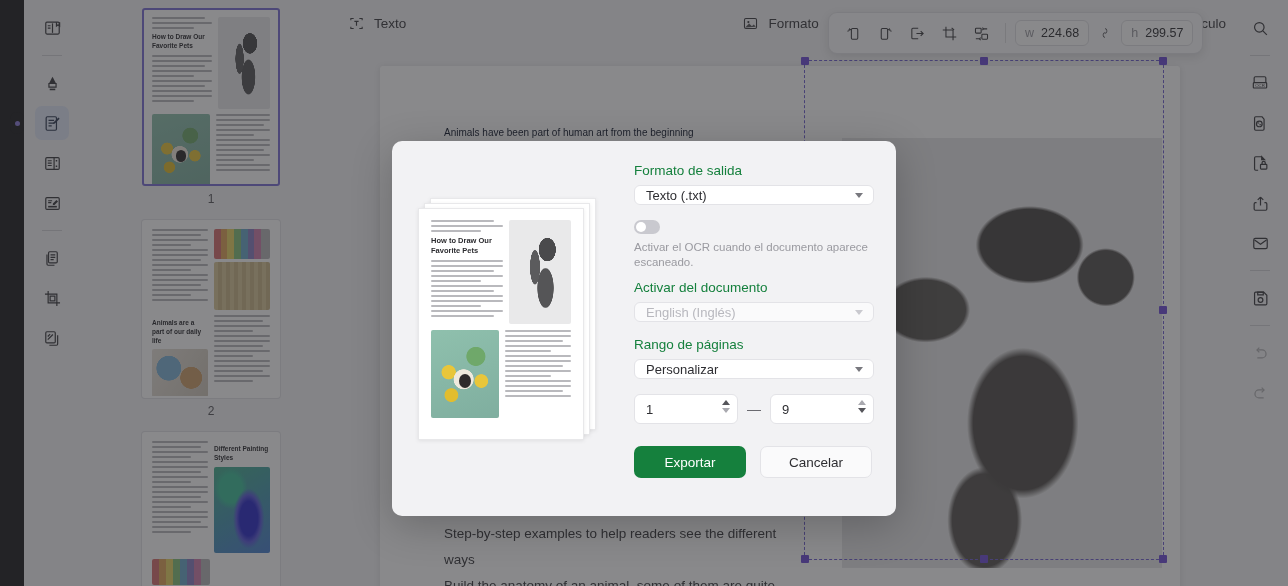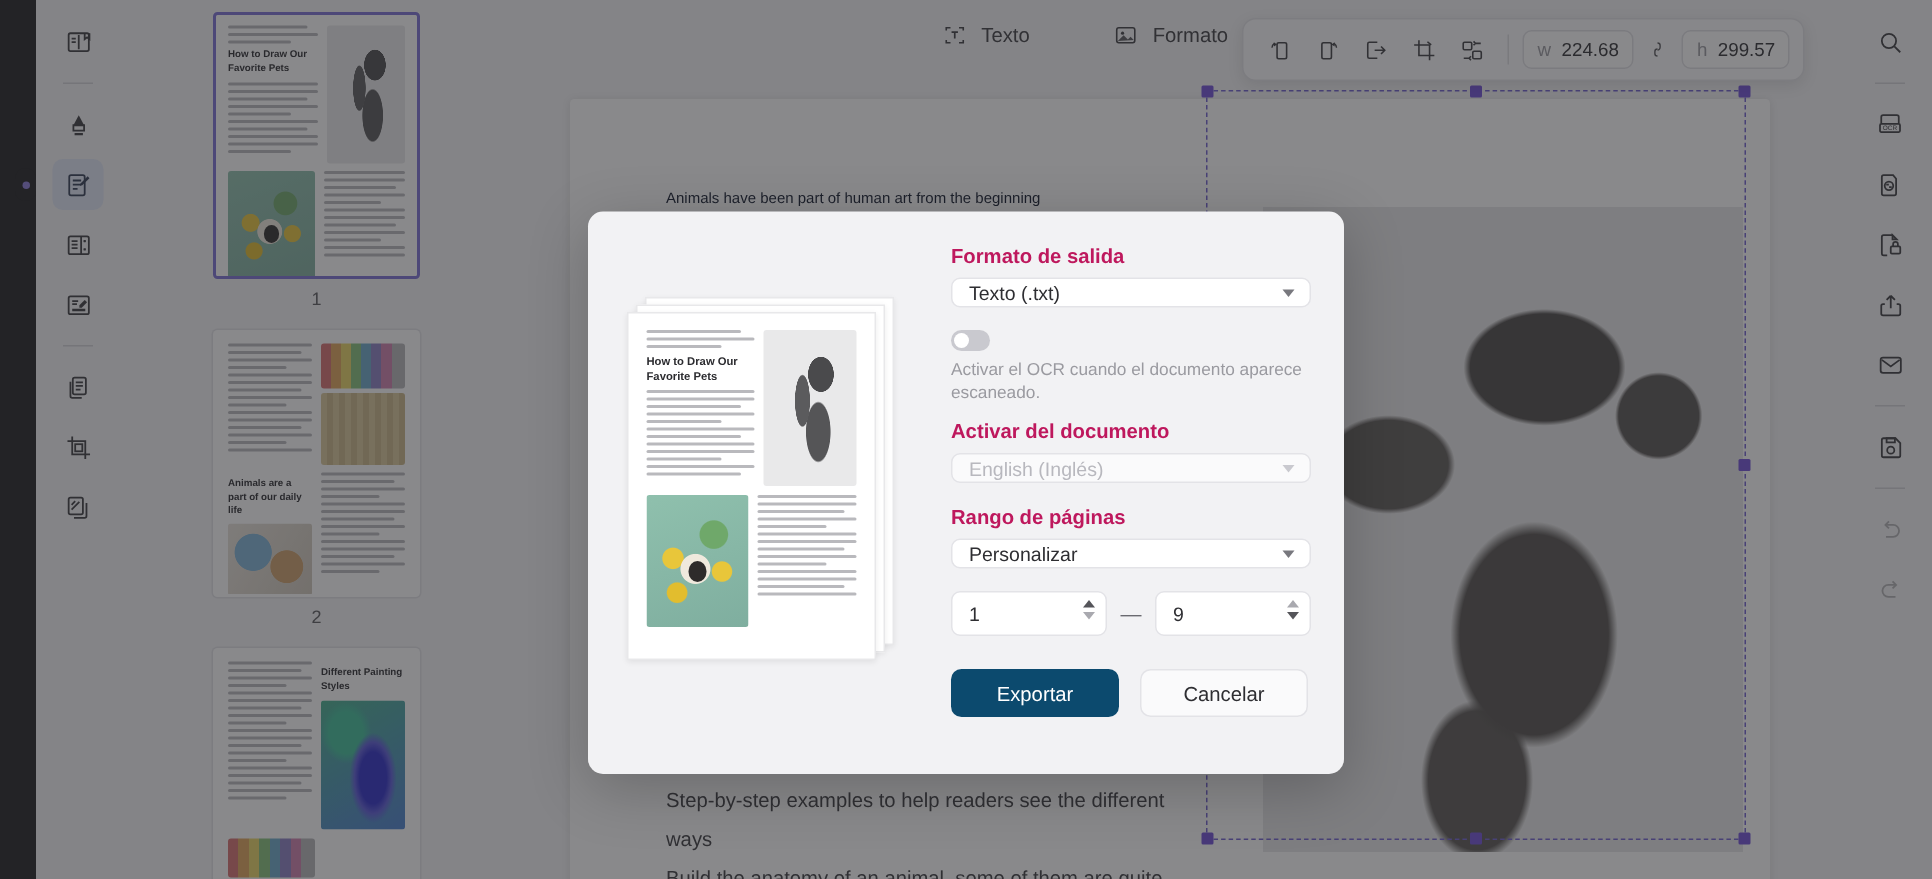--- a/index.html
+++ b/index.html
@@ -161,21 +161,21 @@
   }
 
   
   .viewer {
     position: absolute; left: 342px; top: 0; right: 56px; bottom: 0;
     background: #f3f3f5;
     overflow: hidden;
   }
   .topbar {
     position: absolute; left: 0; top: 0; right: 0; height: 47px;
-    display: flex; align-items: center; justify-content: center;
+    display: flex; align-items: center; justify-content: space-between;
     gap: 44px;
   }
   .tool {
     display: flex; align-items: center; gap: 9px;
     font-size: 13.5px; color: #3c3c40;
     cursor: pointer; padding: 4px 6px; border-radius: 6px;
   }
   .page {
     position: absolute; left: 38px; top: 66px;
     width: 800px; height: 640px;
@@ -285,23 +285,22 @@
   }
   .sheet.s3 { left: 12px; top: 0;  width: 166px; height: 232px; }
   .sheet.s2 { left: 6px;  top: 5px; width: 166px; height: 232px; }
   .sheet.s1 { left: 0;    top: 10px; width: 166px; height: 232px; overflow: hidden; }
 
   .form-side {
     flex: 1; padding: 22px 22px 0 0;
     position: relative;
   }
   .flabel {
-    font-size: 13.5px; color: #be185d;
+    font-size: 13.5px; color: #15803d;
     margin-bottom: 7px;
-    font-weight: bold;
   }
   .fsub {
     font-size: 11.5px; color: #9a9aa0; line-height: 15px;
     margin: 6px 0 10px;
   }
   .select {
     position: relative;
     height: 20px;
     background: #fff;
     border: 1px solid #e3e3e7;
@@ -355,21 +354,21 @@
   .spin.hi .dn { border-top-color: #55555a; }
   .spin.hi .up { border-bottom-color: #a9a9af; }
   .dash { color: #6a6a70; font-size: 14px; }
   .btn-row { display: flex; gap: 14px; }
   .btn {
     height: 32px; border-radius: 7px;
     display: flex; align-items: center; justify-content: center;
     font-size: 13.5px; cursor: pointer;
   }
   .btn.primary {
-    width: 112px; background: #0c4a6e; color: #fff;
+    width: 112px; background: #15803d; color: #fff;
   }
   .btn.ghost {
     width: 112px; background: #fafafb; color: #2e2e32;
     border: 1px solid #e3e3e7;
   }
   svg { display: block; }
 </style>
 </head>
 <body>
 

